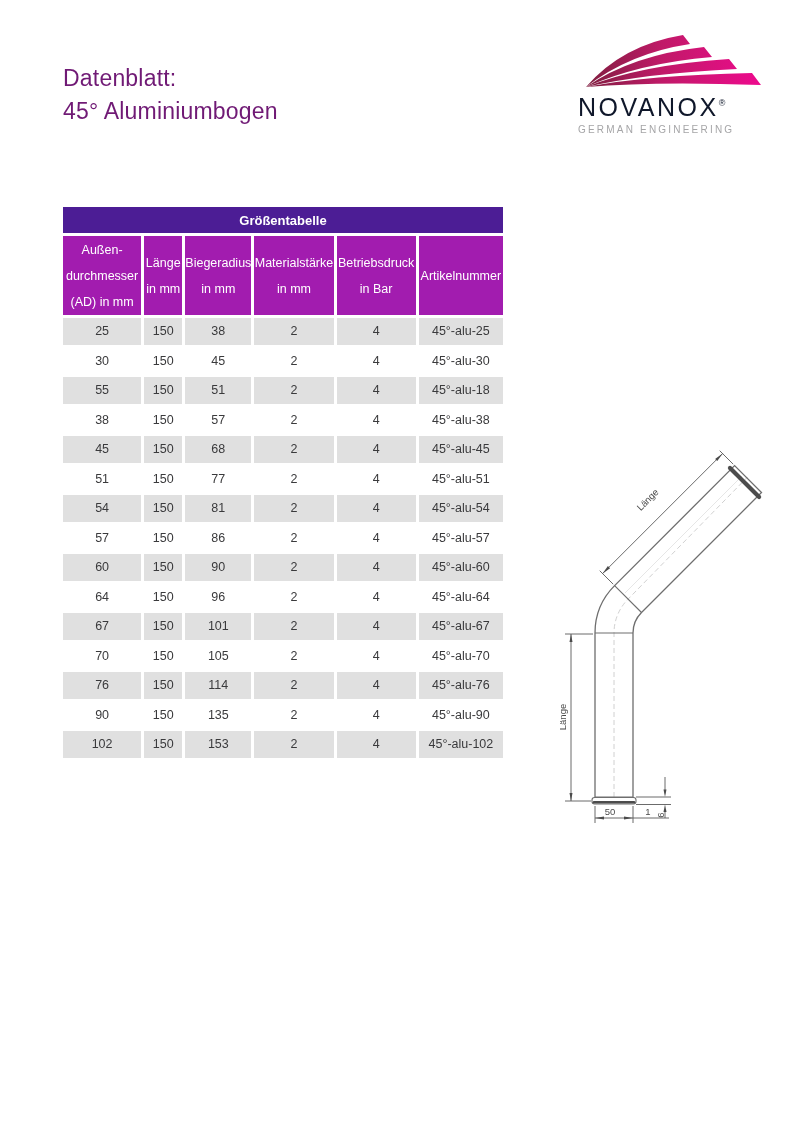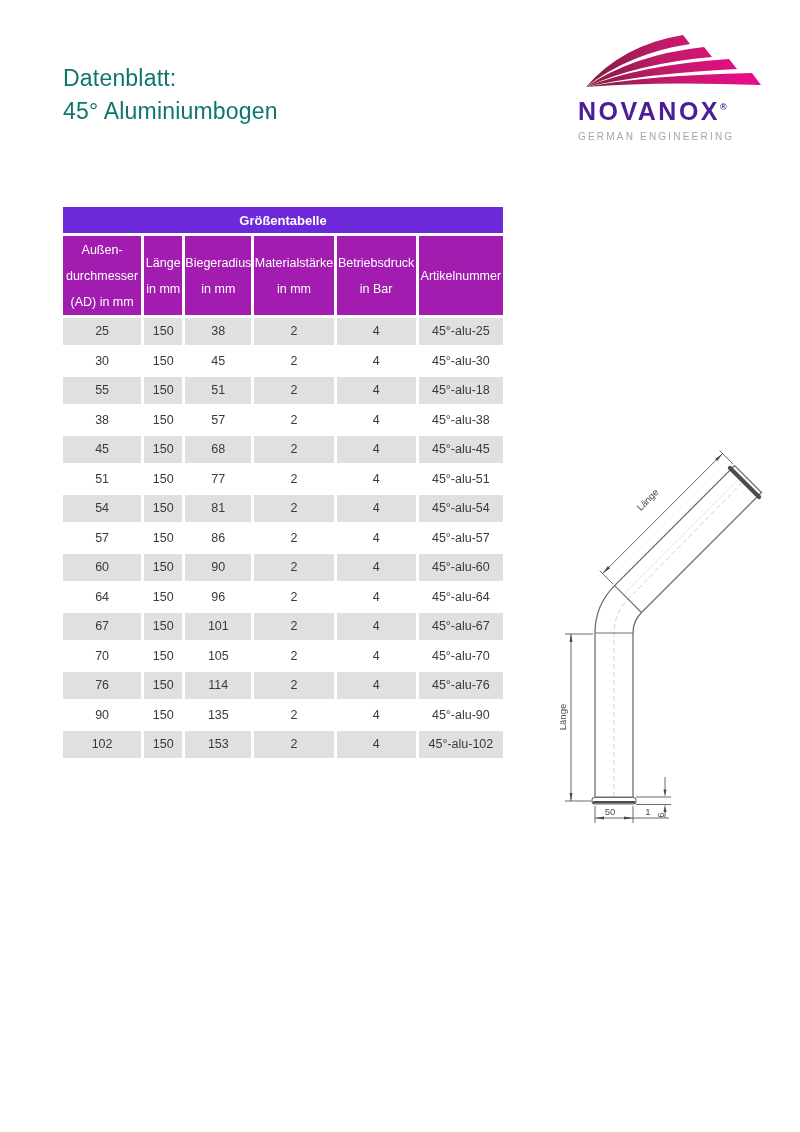--- a/index.html
+++ b/index.html
@@ -7,52 +7,52 @@
     width:800px;height:1132px;
     background:#ffffff;
     font-family:"Liberation Sans", sans-serif;
     position:relative;
     overflow:hidden;
   }
   .page-title{
     position:absolute;left:63px;top:62px;
     margin:0;
     font-size:23px;line-height:33px;font-weight:500;
-    color:#0f766e;
+    color:#701a75;
     letter-spacing:0.2px;
   }
   .page-title span{display:block;}
 
   
   .logo{position:absolute;left:578px;top:27px;width:185px;}
   .logo-swoosh{display:block;margin-left:2px;}
   .logo-brand{
-    font-size:25px;font-weight:bold;color:#4c1d95;
-    letter-spacing:2.5px;line-height:36px;white-space:nowrap;
+    font-size:25px;font-weight:normal;color:#0f172a;
+    letter-spacing:2.5px;line-height:29px;white-space:nowrap;
   }
   .logo-reg{font-size:9px;vertical-align:10px;letter-spacing:0;}
   .logo-tagline{
     font-size:10px;color:#a5a5a7;letter-spacing:2.2px;
     line-height:14px;margin-top:1px;white-space:nowrap;
   }
 
   
   .size-table{
     position:absolute;left:60px;top:204px;
     width:446px;
     border-collapse:collapse;
     table-layout:fixed;
   }
   .size-table th,.size-table td{
     border:3px solid #ffffff;
     text-align:center;vertical-align:middle;
     padding:0;
   }
   .size-table tr.title-row th{
-    background:#6d28d9;color:#ffffff;
+    background:#4c1d95;color:#ffffff;
     height:26px;font-size:13px;font-weight:bold;
   }
   .size-table tr.header-row th{
     background:#a21caf;color:#ffffff;
     height:79px;font-size:12.5px;font-weight:normal;
   }
   .size-table tr.header-row th span{display:block;line-height:26px;}
   .size-table tbody td{
     height:26.5px;font-size:12.5px;color:#3a3a3c;
   }

